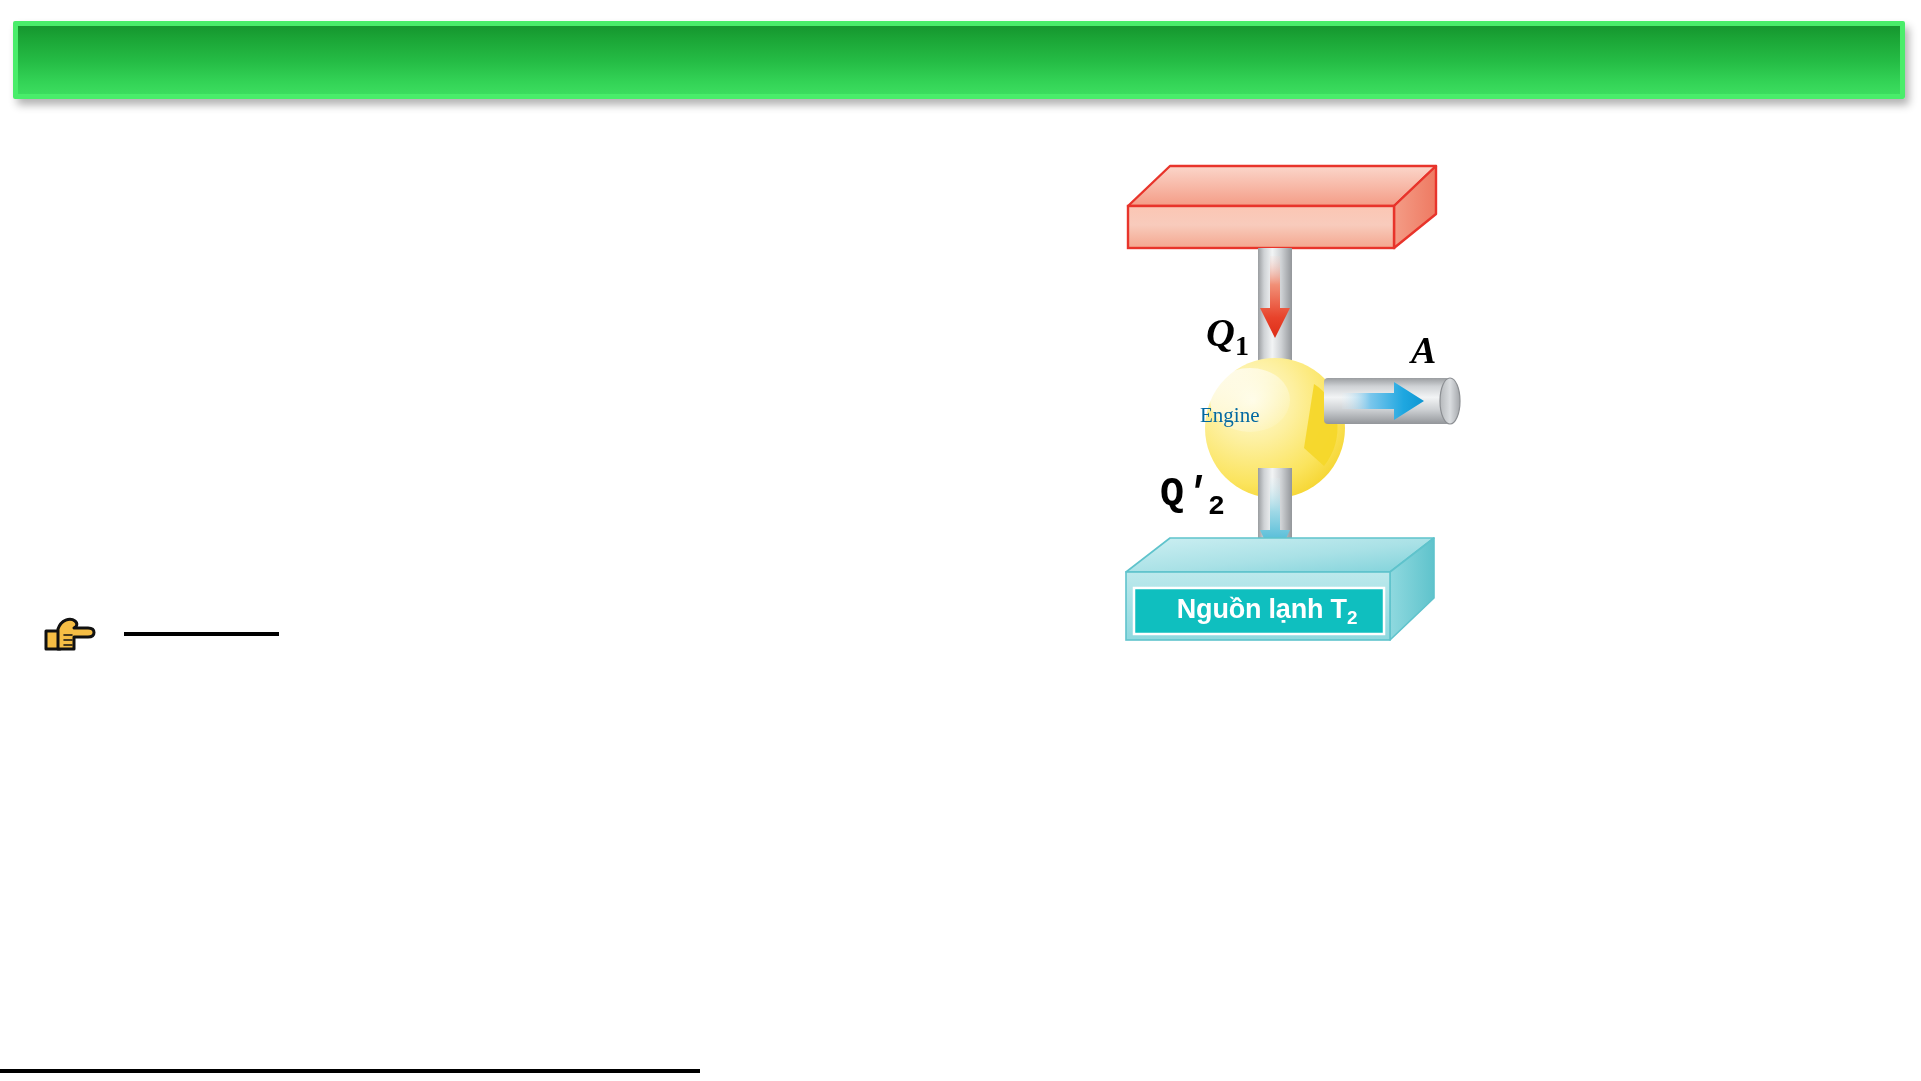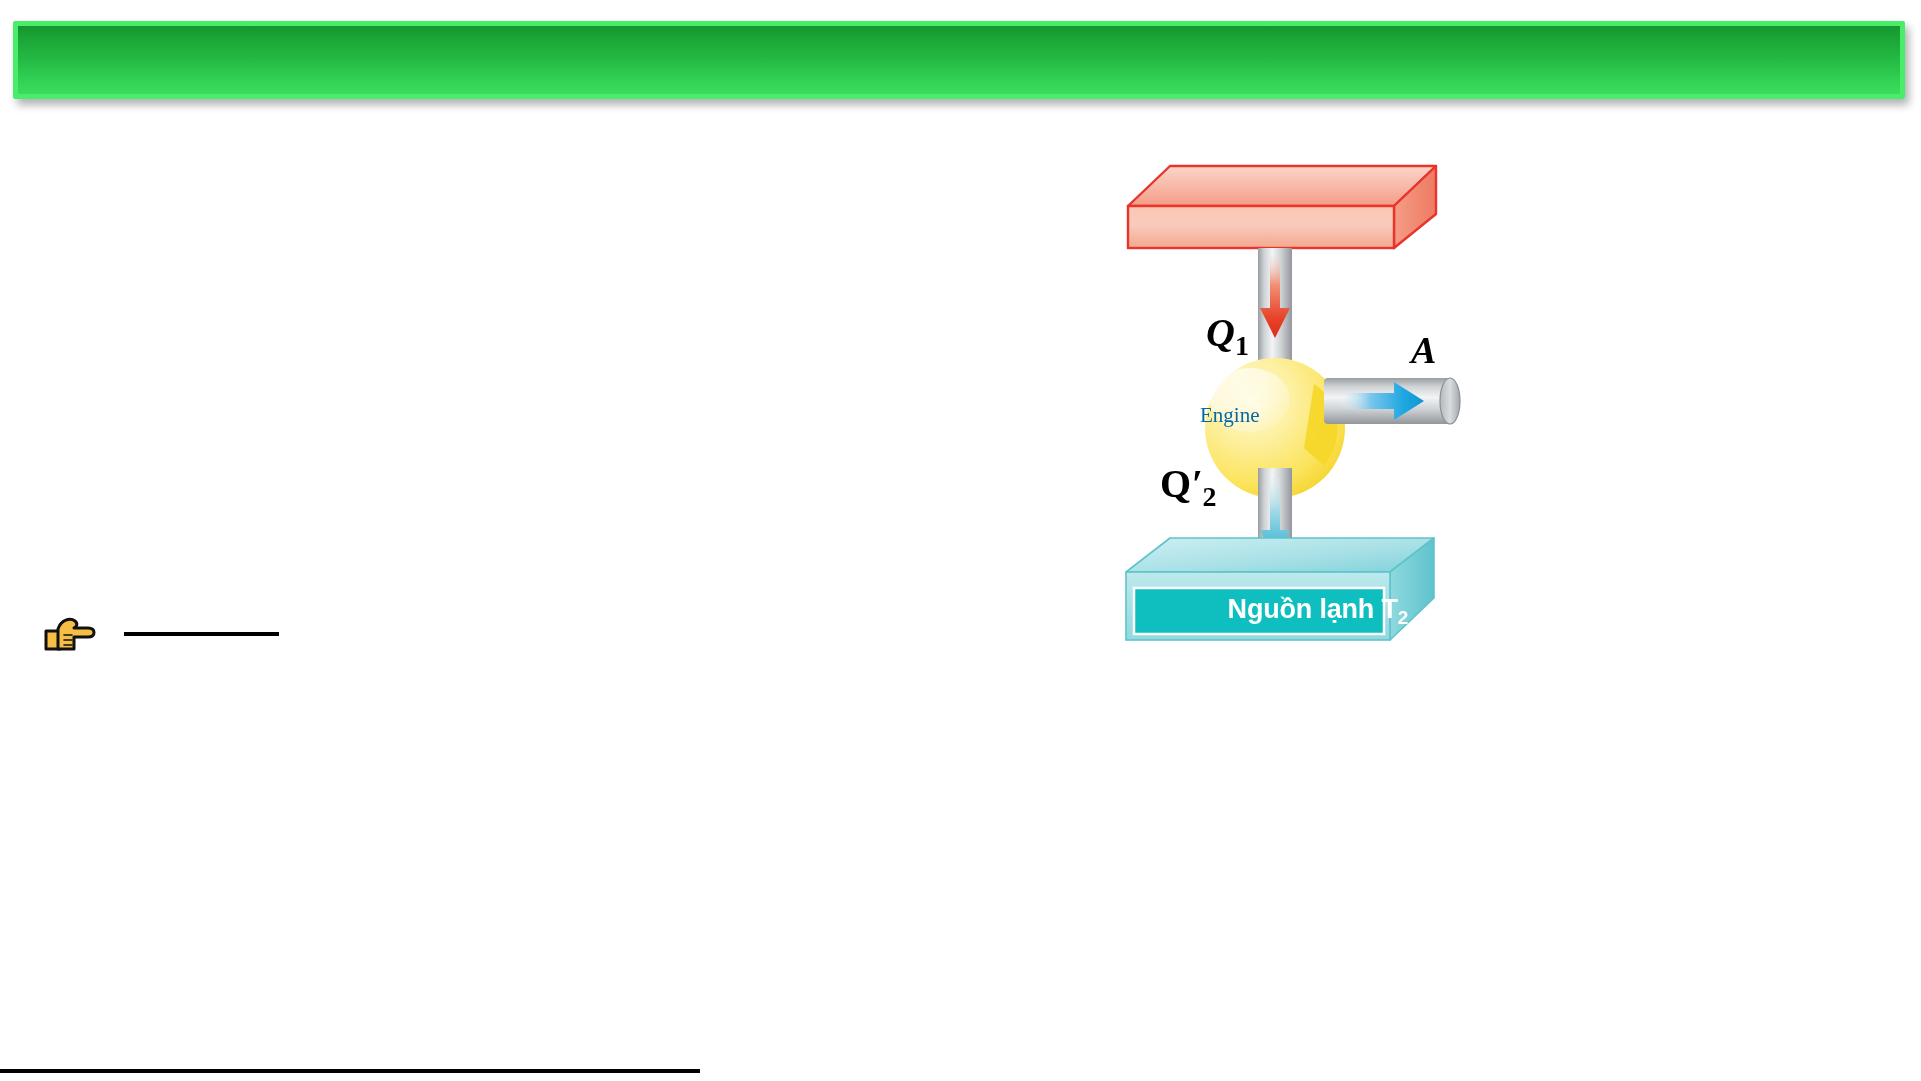--- a/index.html
+++ b/index.html
@@ -97,24 +97,24 @@
     top: 45px;
     width: 262px;
     text-align: center;
     color: #17628C;
     font-size: 27px;
     font-weight: bold;
     letter-spacing: -0.2px;
   }
   
   #cold-source-label {
-    left: 36px;
+    left: 22px;
     top: 446px;
     width: 254px;
-    text-align: right;
+    text-align: center;
     color: #FFFFFF;
     font-size: 27px;
     font-weight: bold;
     letter-spacing: -0.2px;
   }
   .sub { font-size: 0.70em; vertical-align: sub; }
 
   
   #q1-label {
     left: 88px;
@@ -124,23 +124,23 @@
     font-style: italic;
     font-weight: bold;
     font-size: 40px;
     margin-top: 43px;
   }
   #q1-label .sub { font-style: normal; }
 
   
   #q2-label {
     left: 42px;
-    top: 312px;
+    top: 324px;
     color: #000000;
-    font-family: Liberation Serif, serif;
+    font-family: Liberation Mono, monospace;
     font-weight: bold;
     font-size: 40px;
   }
   #q2-label .prime { font-style: italic; }
 
   
   #a-label {
     left: 293px;
     top: 180px;
     color: #000000;

